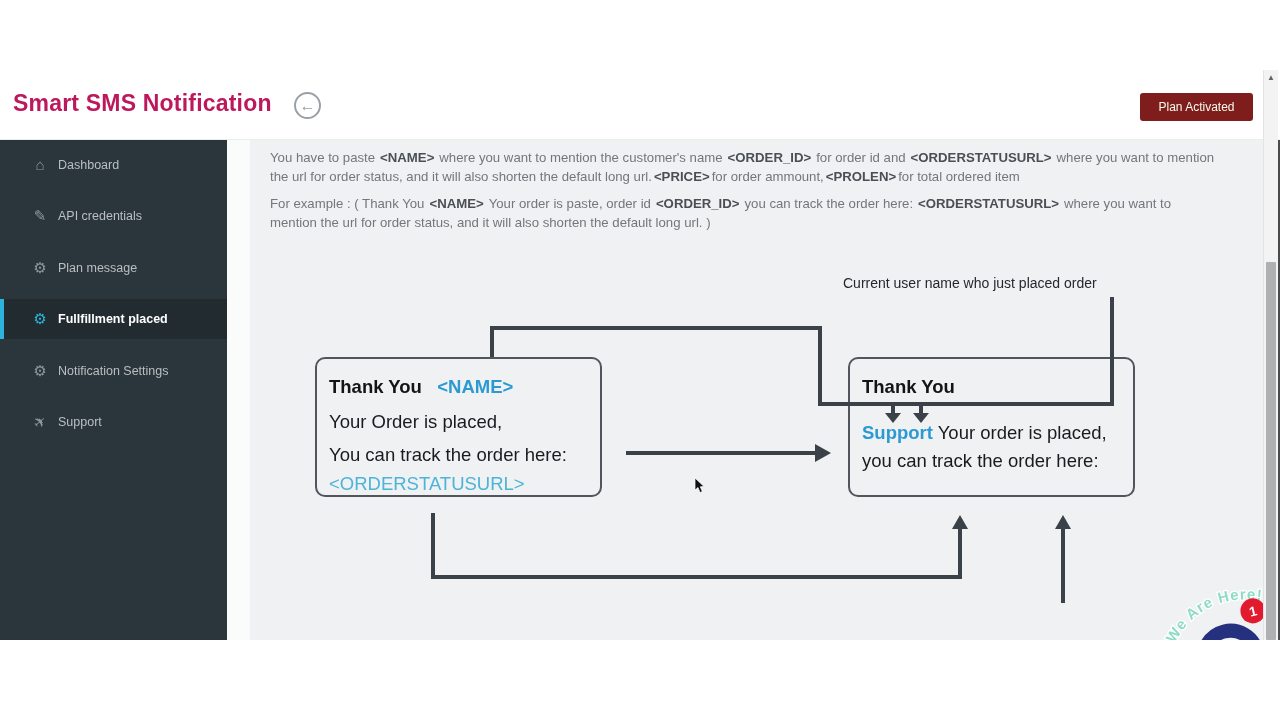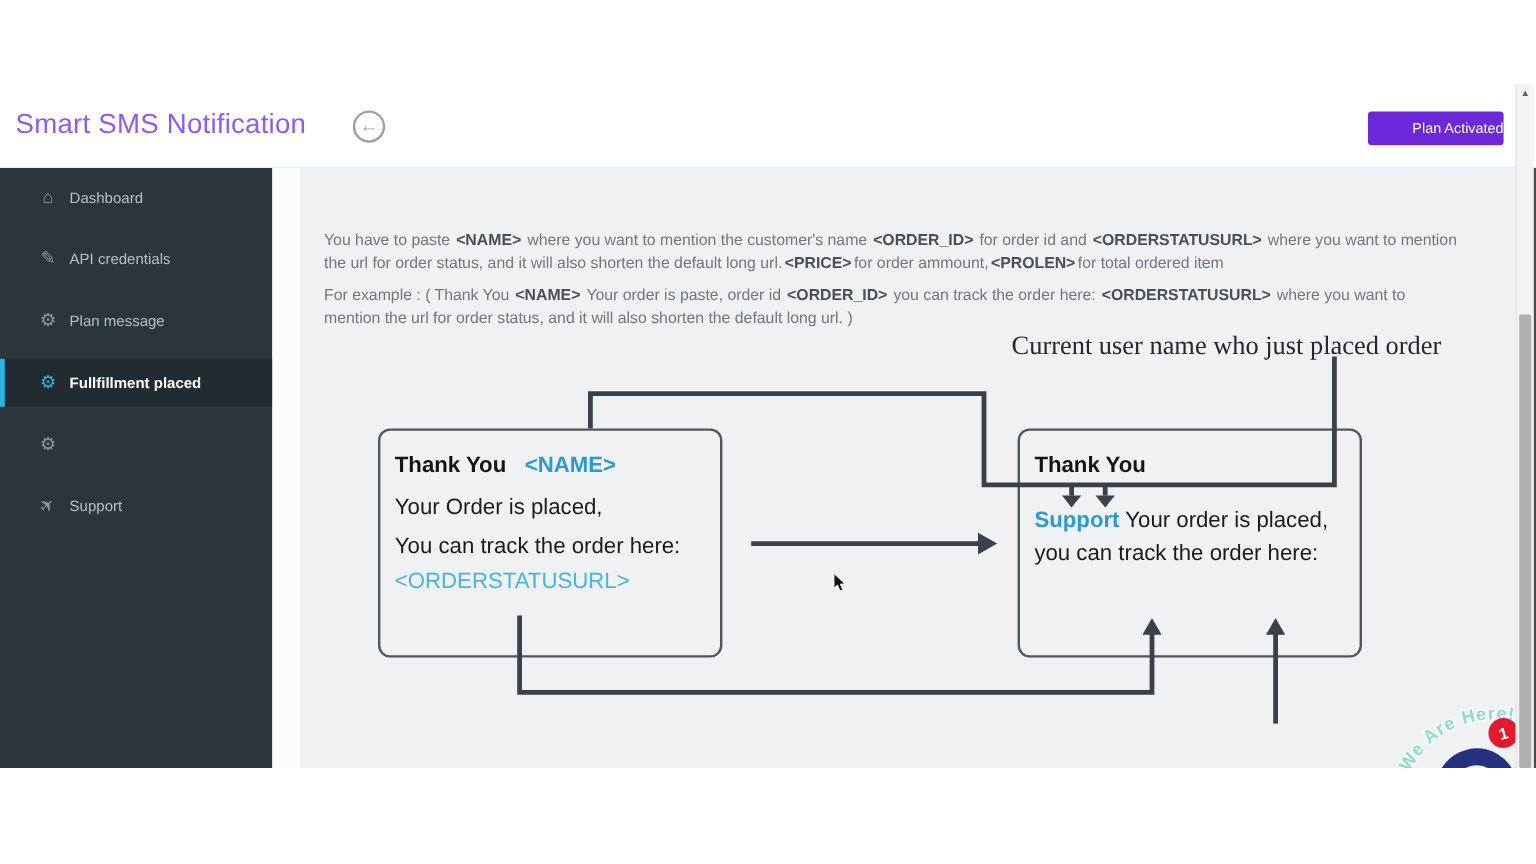--- a/index.html
+++ b/index.html
@@ -3,59 +3,59 @@
 <meta charset="utf-8">
 <style>
   * { margin:0; padding:0; box-sizing:border-box; }
   html,body { width:1280px; height:720px; background:#ffffff; overflow:hidden;
               font-family:"Liberation Sans", sans-serif; }
   .app { position:absolute; left:0; top:70px; width:1280px; height:570px; background:#ffffff; }
 
   
   .header { position:absolute; left:0; top:0; width:1280px; height:70px; background:#ffffff;
             border-bottom:1px solid #eceded; z-index:5; }
-  .page-title { position:absolute; left:13px; top:20px; font-size:23px; font-weight:400;
-                color:#8b5cf6; letter-spacing:0.2px; }
+  .page-title { position:absolute; left:13px; top:20px; font-size:23px; font-weight:700;
+                color:#be185d; letter-spacing:0.2px; }
   .back-btn { position:absolute; left:294px; top:22px; width:27px; height:27px; border:2px solid #9aa0a5;
               border-radius:50%; color:#9aa0a5; text-align:center; line-height:23px; font-size:16px;
               cursor:pointer; }
-  .plan-btn { position:absolute; left:1140px; top:23px; width:113px; height:28px; background:#6d28d9;
-              border:none; border-radius:3px; color:#f2fcee; font-size:12px; text-align:right;
+  .plan-btn { position:absolute; left:1140px; top:23px; width:113px; height:28px; background:#7f1d1d;
+              border:none; border-radius:3px; color:#f2fcee; font-size:12px; text-align:center;
               line-height:28px; cursor:pointer; font-family:"Liberation Sans",sans-serif; }
 
   
   .sidebar { position:absolute; left:0; top:70px; width:227px; height:500px; background:#2b363c; }
   .side-item { position:absolute; left:0; width:227px; height:40px; color:#b9bfc2; font-size:12.5px;
                cursor:pointer; }
   .side-item .ico { position:absolute; left:30px; top:0; width:20px; height:40px; line-height:40px;
                     text-align:center; font-size:15px; color:#8d979c; }
   .side-item .lbl { position:absolute; left:58px; top:0; height:40px; line-height:40px; white-space:nowrap; }
   .side-item.active { background:#212b30; border-left:4px solid #2db4dd; }
   .side-item.active .ico { color:#2fb2da; left:26px; }
   .side-item.active .lbl { color:#ffffff; font-weight:700; left:54px; }
   .rot { display:inline-block; transform:rotate(-40deg); }
 
   
   .content { position:absolute; left:227px; top:70px; width:1053px; height:500px; background:#f0f1f2;
              overflow:hidden; }
   .gap-strip { position:absolute; left:0; top:0; width:23px; height:500px; background:#fafbfb; }
 
   .intro { position:absolute; left:43px; top:9px; width:950px; font-size:13.2px; line-height:18.5px;
-           color:#72777c;margin-top:42px; }
+           color:#72777c; }
   .intro p { margin-bottom:9px; }
   .tok { font-weight:700; color:#4a4f54; margin:0 5px; }
   .tok.tight { margin:0 2px; }
 
   
-  .ann { position:absolute; font-size:22px; color:#24282c; white-space:nowrap; font-weight:500;font-family:Liberation Serif, serif; }
+  .ann { position:absolute; font-size:14px; color:#24282c; white-space:nowrap; font-weight:500; }
   .ann-top { left:616px; top:135px; }
   .ann-bottom { left:685px; top:471px; }
 
   
-  .msg-box { position:absolute; width:287px; height:191px; border:2px solid #50565c; border-radius:10px;
+  .msg-box { position:absolute; width:287px; height:140px; border:2px solid #50565c; border-radius:10px;
              padding:14px 12px 0 12px; font-size:18.5px; color:#191b1e; }
   .box-left  { left:88px;  top:217px; }
   .box-right { left:621px; top:217px; }
   .msg-box .row { line-height:24px; white-space:nowrap; }
   .bold-black { font-weight:700; color:#121416; }
   .blue-bold { font-weight:700; color:#2b9ad2; }
   .blue-light { color:#4cb4d8; }
   .box-left .r1 { margin-top:2px; }
   .box-left .r2 { margin-top:11px; }
   .box-left .r3 { margin-top:9px; }
@@ -105,20 +105,21 @@
     <div class="side-item" style="top:108px">
       <span class="ico">⚙</span>
       <span class="lbl">Plan message</span>
     </div>
     <div class="side-item active" style="top:159px">
       <span class="ico">⚙</span>
       <span class="lbl">Fullfillment placed</span>
     </div>
     <div class="side-item" style="top:211px">
       <span class="ico">⚙</span>
+      <span class="lbl">Notification Settings</span>
     </div>
     <div class="side-item" style="top:262px">
       <span class="ico rot">✈</span>
       <span class="lbl">Support</span>
     </div>
   </div>
 
   <div class="content">
     <div class="gap-strip"></div>
 

